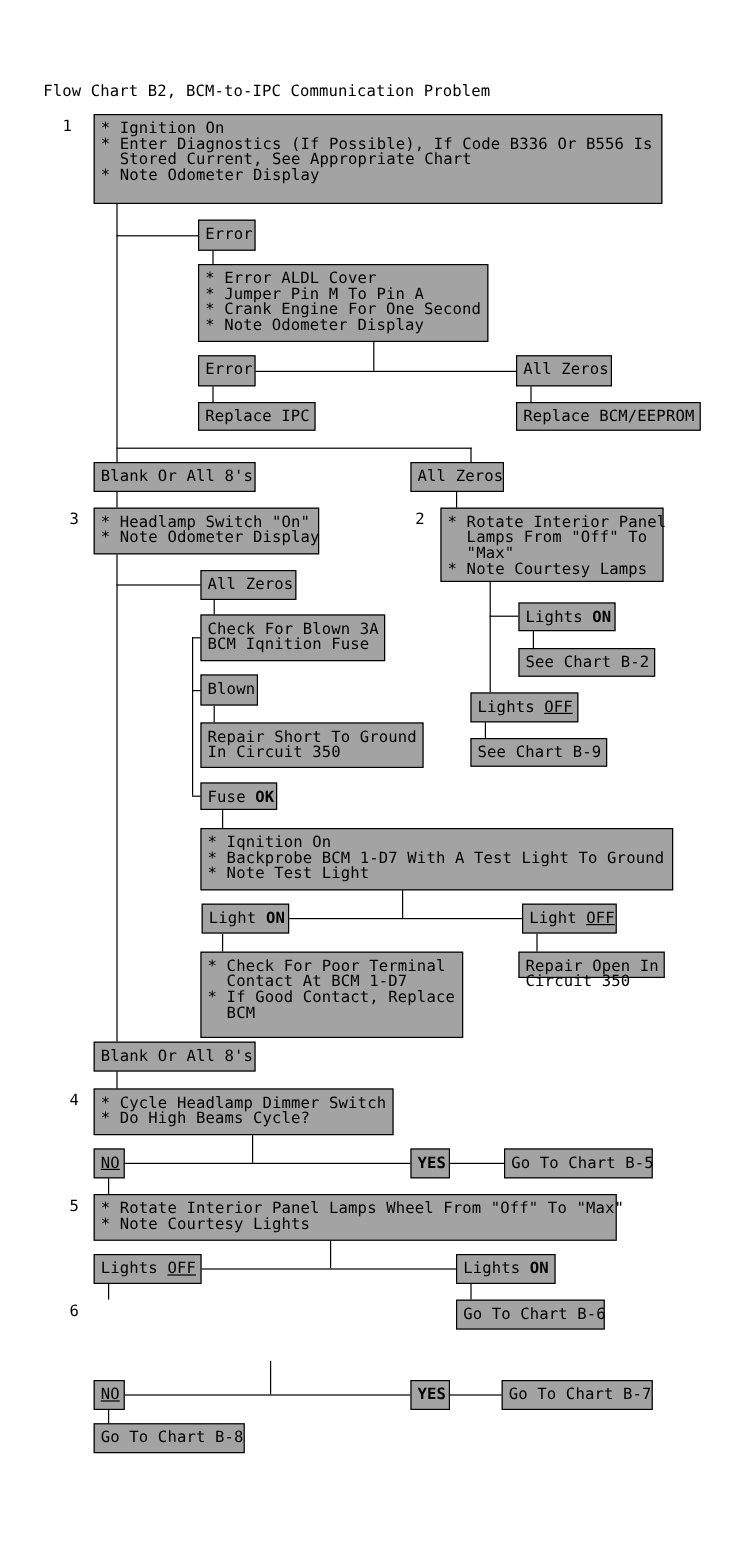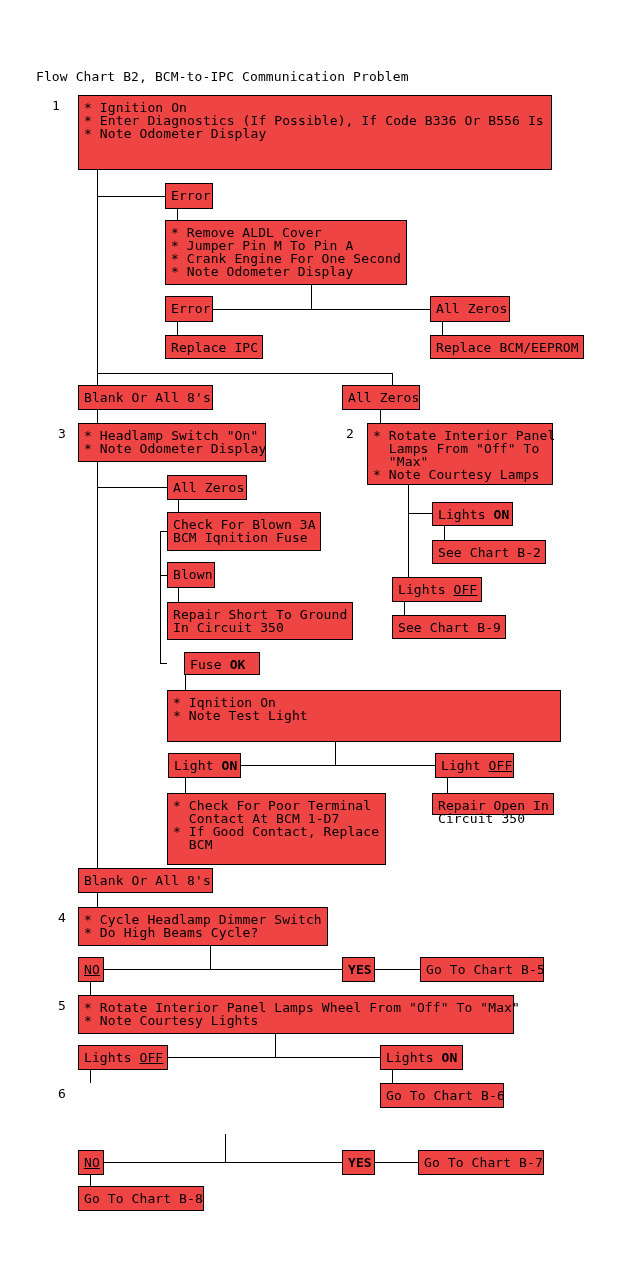--- a/index.html
+++ b/index.html
@@ -4,21 +4,21 @@
 <style>
   html,body{margin:0;padding:0;background:#fff;}
   .stage{
     position:relative;width:622px;height:1287px;background:#ffffff;
     font-family:"DejaVu Sans Mono","Liberation Mono",monospace;
     font-size:13px;line-height:13px;letter-spacing:0.1px;color:#000;
     overflow:hidden;
   }
   .title{position:absolute;white-space:pre;}
   .box{
-    position:absolute;border:1px solid #000;background:#ef4444;
+    position:absolute;border:1px solid #000;background:#a3a3a3;
     padding:5px 4px 3px 5px;box-sizing:border-box;white-space:pre;
   }
   .num{position:absolute;white-space:pre;}
   .vline{position:absolute;width:1px;background:#000;}
   .hline{position:absolute;height:1px;background:#000;}
   .b{font-weight:bold;}
   .u{text-decoration:underline;}
   .tline{white-space:pre;}
 </style>
 </head>
@@ -28,25 +28,25 @@
 
   <div class="title" style="left:36px;top:70px">Flow Chart B2, BCM-to-IPC Communication Problem</div>
 
   <div class="num" style="left:52px;top:99px">1</div>
   <div class="num" style="left:58px;top:427px">3</div>
   <div class="num" style="left:346px;top:427px">2</div>
   <div class="num" style="left:58px;top:911px">4</div>
   <div class="num" style="left:58px;top:999px">5</div>
   <div class="num" style="left:58px;top:1087px">6</div>
 
-  <div class="box" style="left:78px;top:95px;width:474px;height:75px"><div class="tline">* Ignition On</div><div class="tline">* Enter Diagnostics (If Possible), If Code B336 Or B556 Is</div><div class="tline">* Note Odometer Display</div></div>
+  <div class="box" style="left:78px;top:95px;width:474px;height:75px"><div class="tline">* Ignition On</div><div class="tline">* Enter Diagnostics (If Possible), If Code B336 Or B556 Is</div><div class="tline">  Stored Current, See Appropriate Chart</div><div class="tline">* Note Odometer Display</div></div>
 
   <div class="box" style="left:165px;top:183px;width:48px;height:26px">Error</div>
 
-  <div class="box" style="left:165px;top:220px;width:242px;height:65px"><div class="tline">* Remove ALDL Cover</div><div class="tline">* Jumper Pin M To Pin A</div><div class="tline">* Crank Engine For One Second</div><div class="tline">* Note Odometer Display</div></div>
+  <div class="box" style="left:165px;top:220px;width:242px;height:65px"><div class="tline">* Error ALDL Cover</div><div class="tline">* Jumper Pin M To Pin A</div><div class="tline">* Crank Engine For One Second</div><div class="tline">* Note Odometer Display</div></div>
 
   <div class="box" style="left:165px;top:296px;width:48px;height:26px">Error</div>
   <div class="box" style="left:430px;top:296px;width:80px;height:26px">All Zeros</div>
 
   <div class="box" style="left:165px;top:335px;width:98px;height:24px">Replace IPC</div>
   <div class="box" style="left:430px;top:335px;width:154px;height:24px">Replace BCM/EEPROM</div>
 
   <div class="box" style="left:78px;top:385px;width:135px;height:25px">Blank Or All 8's</div>
   <div class="box" style="left:342px;top:385px;width:78px;height:25px">All Zeros</div>
 
@@ -55,23 +55,23 @@
 
   <div class="box" style="left:432px;top:502px;width:81px;height:24px"><span>Lights </span><span class="b">ON</span></div>
   <div class="box" style="left:432px;top:540px;width:114px;height:24px">See Chart B-2</div>
   <div class="box" style="left:392px;top:577px;width:90px;height:25px"><span>Lights </span><span class="u">OFF</span></div>
   <div class="box" style="left:392px;top:615px;width:114px;height:24px">See Chart B-9</div>
 
   <div class="box" style="left:167px;top:475px;width:80px;height:25px">All Zeros</div>
   <div class="box" style="left:167px;top:512px;width:154px;height:39px"><div class="tline">Check For Blown 3A</div><div class="tline">BCM Iqnition Fuse</div></div>
   <div class="box" style="left:167px;top:562px;width:48px;height:26px">Blown</div>
   <div class="box" style="left:167px;top:602px;width:186px;height:38px"><div class="tline">Repair Short To Ground</div><div class="tline">In Circuit 350</div></div>
-  <div class="box" style="left:184px;top:652px;width:76px;height:23px"><span>Fuse </span><span class="b">OK</span></div>
+  <div class="box" style="left:167px;top:652px;width:64px;height:23px"><span>Fuse </span><span class="b">OK</span></div>
 
-  <div class="box" style="left:167px;top:690px;width:394px;height:52px"><div class="tline">* Iqnition On</div><div class="tline">* Note Test Light</div></div>
+  <div class="box" style="left:167px;top:690px;width:394px;height:52px"><div class="tline">* Iqnition On</div><div class="tline">* Backprobe BCM 1-D7 With A Test Light To Ground</div><div class="tline">* Note Test Light</div></div>
 
   <div class="box" style="left:168px;top:753px;width:73px;height:25px"><span>Light </span><span class="b">ON</span></div>
   <div class="box" style="left:435px;top:753px;width:79px;height:25px"><span>Light </span><span class="u">OFF</span></div>
 
   <div class="box" style="left:167px;top:793px;width:219px;height:72px"><div class="tline">* Check For Poor Terminal</div><div class="tline">  Contact At BCM 1-D7</div><div class="tline">* If Good Contact, Replace</div><div class="tline">  BCM</div></div>
   <div class="box" style="left:432px;top:793px;width:122px;height:22px"><div class="tline">Repair Open In</div><div class="tline">Circuit 350</div></div>
 
   <div class="box" style="left:78px;top:868px;width:135px;height:25px">Blank Or All 8's</div>
   <div class="box" style="left:78px;top:907px;width:250px;height:39px"><div class="tline">* Cycle Headlamp Dimmer Switch</div><div class="tline">* Do High Beams Cycle?</div></div>
 

